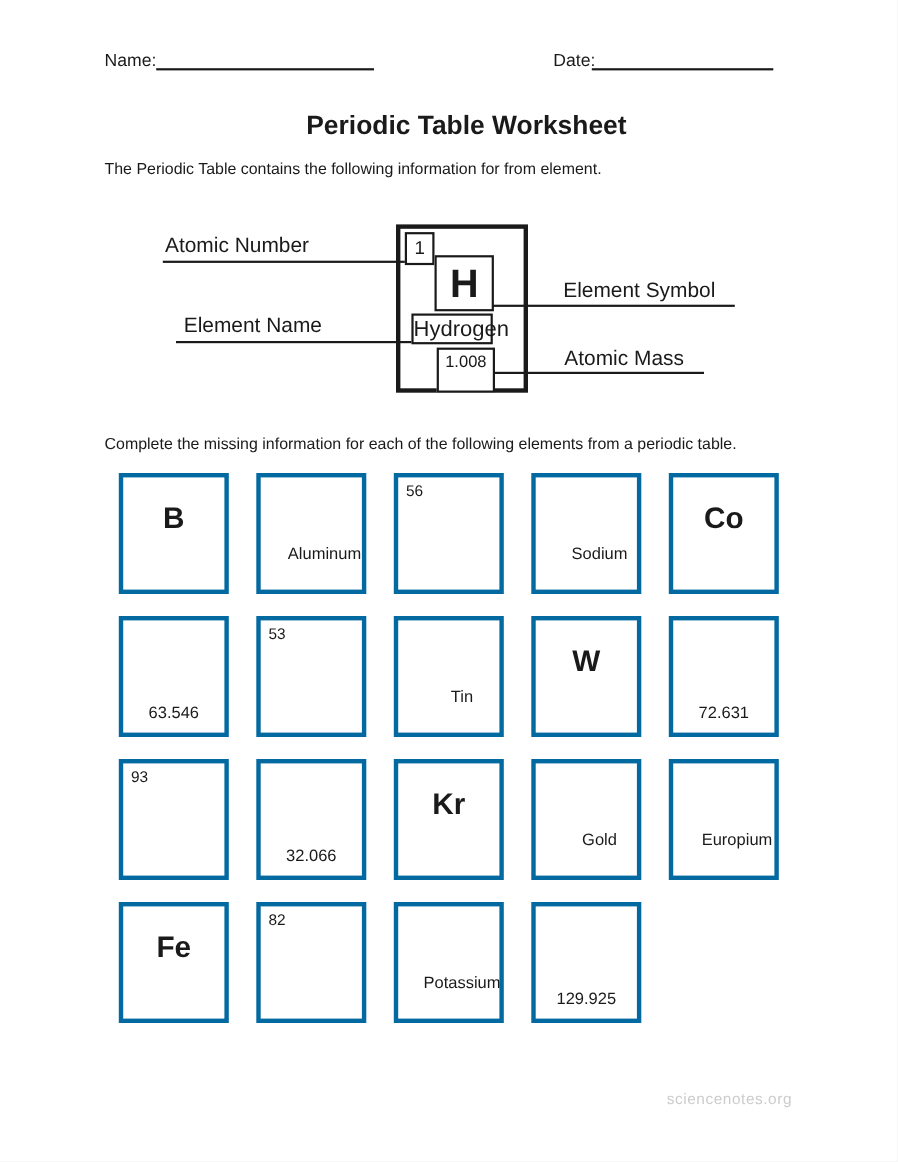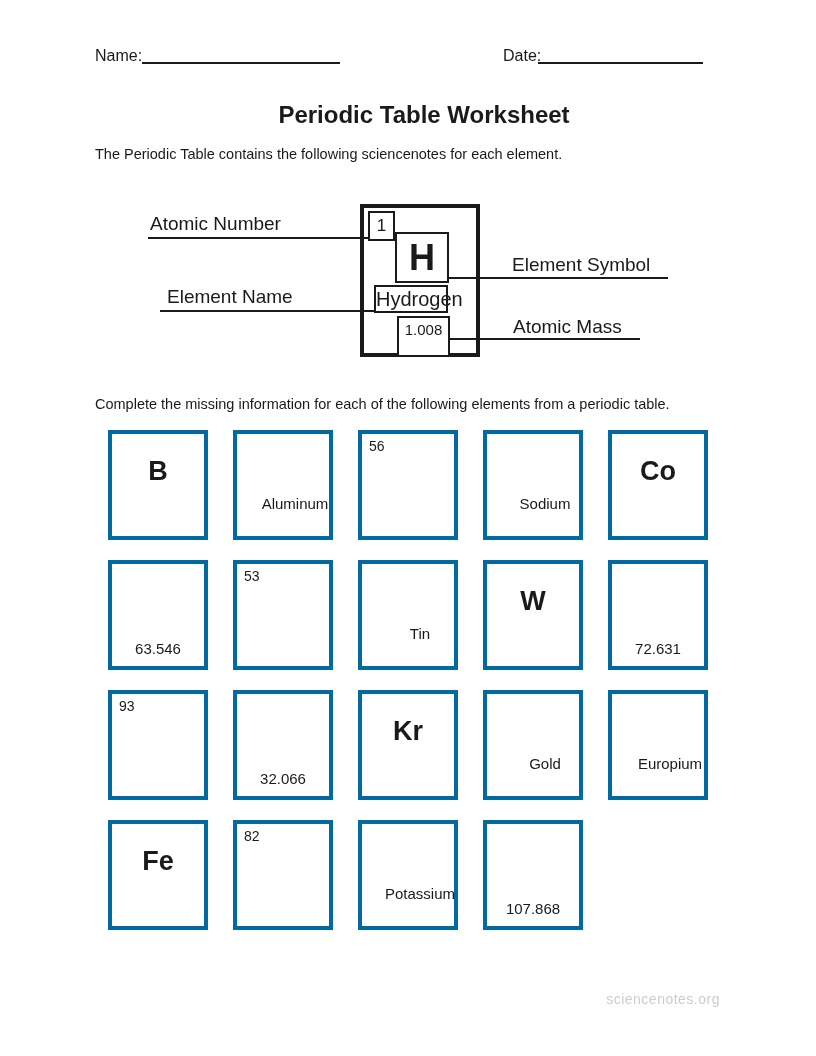--- a/index.html
+++ b/index.html
@@ -80,21 +80,21 @@
 <body>
 
 <div class="page">
 
   <span class="field-label" id="name-label">Name:</span>
   <div class="hline" id="name-line"></div>
   <span class="field-label" id="date-label">Date:</span>
   <div class="hline" id="date-line"></div>
 
   <div class="title">Periodic Table Worksheet</div>
-  <div class="para" id="intro">The Periodic Table contains the following sciencenotes for each element.</div>
+  <div class="para" id="intro">The Periodic Table contains the following information for from element.</div>
 
   <div class="card">
     <div class="inner-box" id="ex-number">1</div>
     <div class="inner-box" id="ex-symbol">H</div>
     <div class="inner-box" id="ex-name">Hydrogen</div>
     <div class="inner-box" id="ex-mass">1.008</div>
   </div>
 
   <span class="diag-label" id="lbl-atomic-number">Atomic Number</span>
   <div class="hline" id="ln-atomic-number"></div>
@@ -162,19 +162,19 @@
     <div class="cell">
         <span class="v-symbol">Fe</span>
       </div>
     <div class="cell">
         <span class="v-number">82</span>
       </div>
     <div class="cell">
         <span class="v-name">Potassium</span>
       </div>
     <div class="cell">
-        <span class="v-mass">107.868</span>
+        <span class="v-mass">129.925</span>
       </div>
   </div>
 
   <div class="footer">sciencenotes.org</div>
 
 </div>
 
 </body></html>

